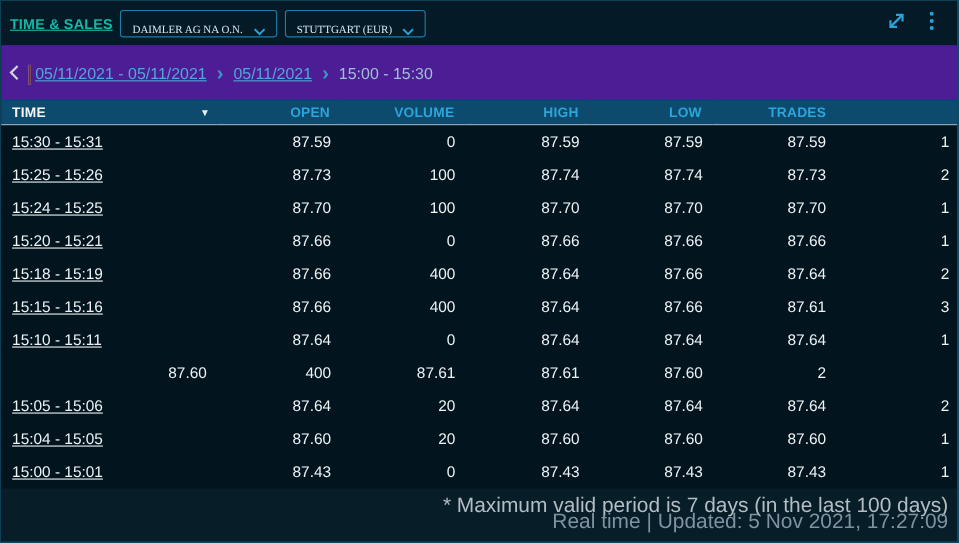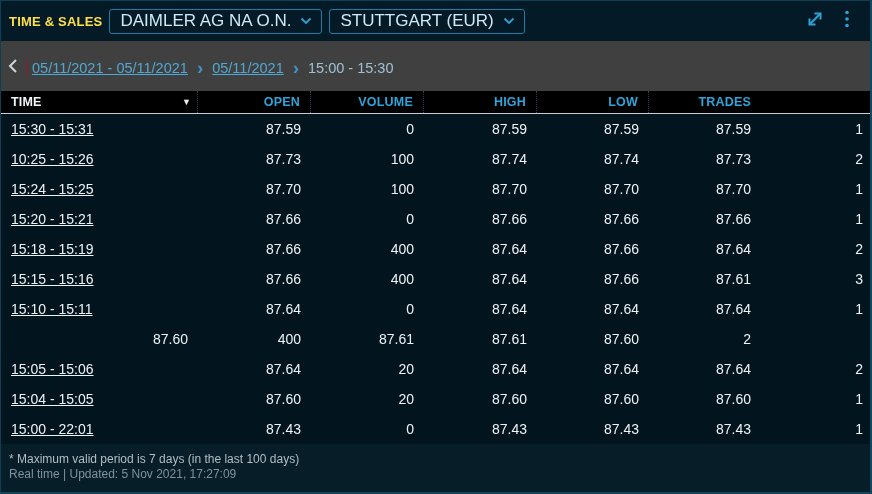--- a/index.html
+++ b/index.html
@@ -18,42 +18,42 @@
   }
 
   
   .titlebar {
     height:40px; flex:0 0 40px;
     background:#041a26;
     display:flex; align-items:center;
     padding:0 10px 0 8px;
   }
   .title {
-    color:#fde047; font-size:13px; font-weight:bold;
-    letter-spacing:.2px; white-space:nowrap; margin-right:7px;
+    color:#14b8a6; font-size:13px; font-weight:bold;
+    letter-spacing:.2px; white-space:nowrap; margin-right:7px;text-decoration:underline;
   }
   .dd {
-    display:flex; align-items:center; gap:9px;
+    display:flex; align-items:flex-end; gap:9px;
     height:25px; padding:0 9px 0 10px; margin-right:7px;
     border:1px solid #1b7ea6; border-radius:3px;
-    color:#cfe9f6; font-size:17px; white-space:nowrap;
-    cursor:pointer; background:transparent;
+    color:#cfe9f6; font-size:10px; white-space:nowrap;
+    cursor:pointer; background:transparent;font-family:Liberation Serif, serif;
   }
   .dd svg { display:block; }
   .spacer { flex:1; }
   .iconbtn {
     width:26px; height:26px; display:flex; align-items:center; justify-content:center;
     cursor:pointer;
   }
   .iconbtn + .iconbtn { margin-left:6px; }
 
   
   .breadcrumb {
     height:50px; flex:0 0 50px;
-    background:#404040;
+    background:#4c1d95;
     display:flex; align-items:center;
     padding:3px 10px 0 6px;
     font-size:14.5px;
   }
   .bc-back { display:flex; align-items:center; cursor:pointer; margin-right:8px; }
   .cursor-bar {
     width:2px; height:18px; background:#e9eef1;
     border-left:2px solid #6d2a33; margin-right:4px;
   }
   .bc-link {
@@ -62,21 +62,21 @@
   .bc-sep { color:#3c95c2; font-size:19px; line-height:1; margin:0 9px; font-weight:bold; }
   .bc-current { color:#9fc0d4; white-space:nowrap; }
 
   
   .thead, .trow {
     display:grid;
     grid-template-columns:197px 113px 113px 113px 112px 112px 112px;
   }
   .thead {
     height:23px; flex:0 0 23px;
-    background:#000000;
+    background:#0c4a6e;
     border-bottom:1px solid #c3ced5;
   }
   .th {
     display:flex; align-items:center; justify-content:flex-end;
     padding:0 10px; color:#2ea4da; font-size:12.5px; font-weight:bold;
     border-right:1px dotted #24465a; cursor:pointer;
     letter-spacing:.2px; overflow:hidden;
   }
   .th:last-child { border-right:none; }
   .th.first { justify-content:space-between; color:#f2f6f8; padding-left:10px; padding-right:6px; }
@@ -90,21 +90,21 @@
   }
   .tcell.time-link {
     justify-content:flex-start;
     text-decoration:underline; cursor:pointer;
   }
 
   
   .footer {
     flex:1; background:#071d28;
     padding:8px 8px 0 8px;
-    font-size:12px; line-height:15px;
+    font-size:19px; line-height:15px;text-align:right;
   }
   .footer .note { color:#b3bdc4; }
   .footer .status { color:#7d93a2; }
 </style>
 </head>
 <body>
 
 <div class="widget">
 
   <div class="titlebar">
@@ -193,21 +193,21 @@
       <div class="trow">
         <div class="tcell time-link">15:30 - 15:31</div>
         <div class="tcell">87.59</div>
         <div class="tcell">0</div>
         <div class="tcell">87.59</div>
         <div class="tcell">87.59</div>
         <div class="tcell">87.59</div>
         <div class="tcell">1</div>
       </div>
       <div class="trow">
-        <div class="tcell time-link">10:25 - 15:26</div>
+        <div class="tcell time-link">15:25 - 15:26</div>
         <div class="tcell">87.73</div>
         <div class="tcell">100</div>
         <div class="tcell">87.74</div>
         <div class="tcell">87.74</div>
         <div class="tcell">87.73</div>
         <div class="tcell">2</div>
       </div>
       <div class="trow">
         <div class="tcell time-link">15:24 - 15:25</div>
         <div class="tcell">87.70</div>
@@ -273,21 +273,21 @@
       <div class="trow">
         <div class="tcell time-link">15:04 - 15:05</div>
         <div class="tcell">87.60</div>
         <div class="tcell">20</div>
         <div class="tcell">87.60</div>
         <div class="tcell">87.60</div>
         <div class="tcell">87.60</div>
         <div class="tcell">1</div>
       </div>
       <div class="trow">
-        <div class="tcell time-link">15:00 - 22:01</div>
+        <div class="tcell time-link">15:00 - 15:01</div>
         <div class="tcell">87.43</div>
         <div class="tcell">0</div>
         <div class="tcell">87.43</div>
         <div class="tcell">87.43</div>
         <div class="tcell">87.43</div>
         <div class="tcell">1</div>
       </div>
     </div>
 
   <div class="footer">

